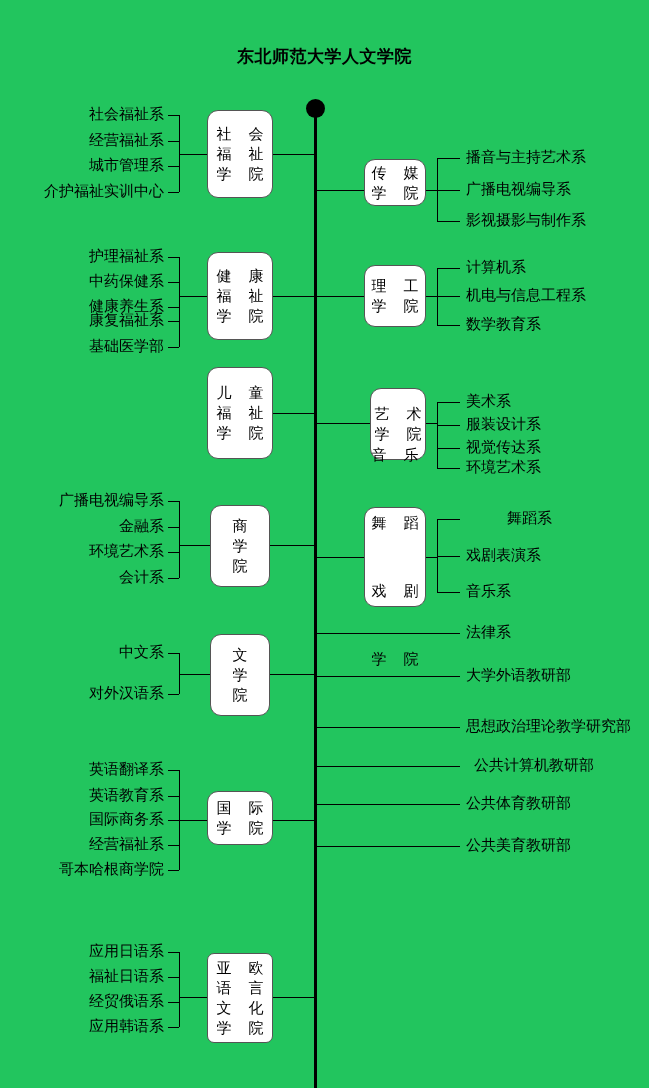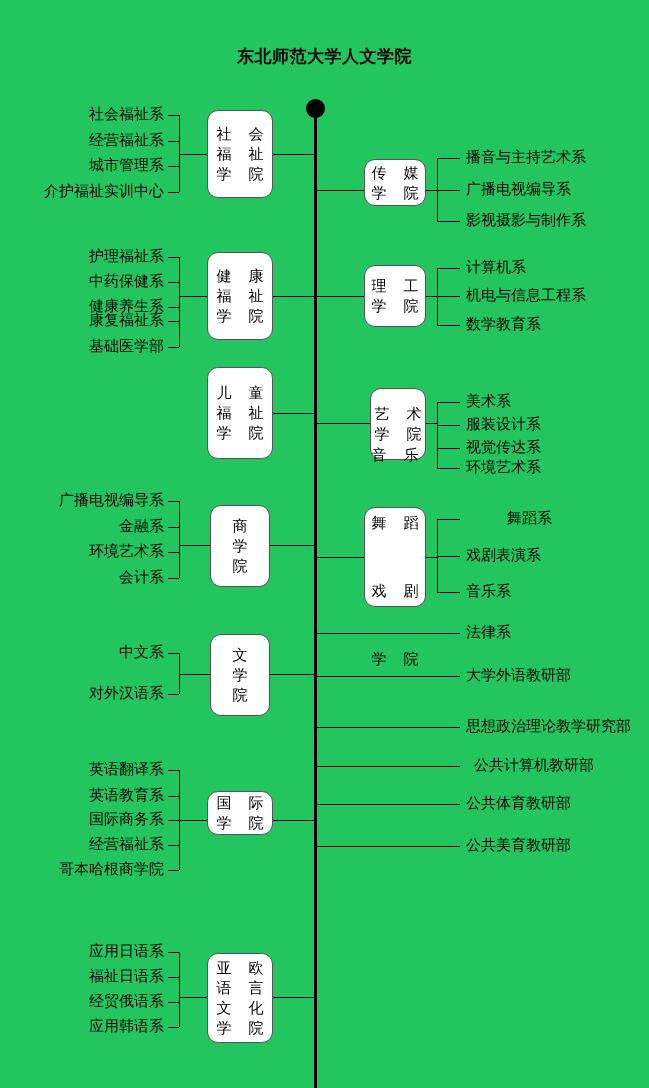--- a/index.html
+++ b/index.html
@@ -143,38 +143,38 @@
         <div class="row" style="letter-spacing: 0px; text-indent: 0px;">学</div>
         <div class="row" style="letter-spacing: 0px; text-indent: 0px;">院</div>
       </div>
       <div class="hline" style="left: 270px; top: 674px; width: 45px;"></div>
       <div class="hline" style="left: 179px; top: 674px; width: 31px;"></div>
       <div class="vline" style="left: 179px; top: 653px; height: 41px;"></div>
       <div class="hline" style="left: 168px; top: 653px; width: 11px;"></div>
       <div class="lbl r" style="top: 645px; right: 485px;">中文系</div>
       <div class="hline" style="left: 168px; top: 694px; width: 11px;"></div>
       <div class="lbl r" style="top: 686px; right: 485px;">对外汉语系</div>
-      <div class="box" style="left: 207px; top: 791px; width: 66px; height: 44px; align-items: center;">
+      <div class="box" style="left: 207px; top: 791px; width: 66px; height: 54px; align-items: center;">
         <div class="row">国 际</div>
         <div class="row">学 院</div>
       </div>
       <div class="hline" style="left: 273px; top: 820px; width: 42px;"></div>
       <div class="hline" style="left: 179px; top: 820px; width: 28px;"></div>
       <div class="vline" style="left: 179px; top: 770px; height: 100px;"></div>
       <div class="hline" style="left: 168px; top: 770px; width: 11px;"></div>
       <div class="lbl r" style="top: 762px; right: 485px;">英语翻译系</div>
       <div class="hline" style="left: 168px; top: 796px; width: 11px;"></div>
       <div class="lbl r" style="top: 788px; right: 485px;">英语教育系</div>
       <div class="hline" style="left: 168px; top: 820px; width: 11px;"></div>
       <div class="lbl r" style="top: 812px; right: 485px;">国际商务系</div>
       <div class="hline" style="left: 168px; top: 845px; width: 11px;"></div>
       <div class="lbl r" style="top: 837px; right: 485px;">经营福祉系</div>
       <div class="hline" style="left: 168px; top: 870px; width: 11px;"></div>
       <div class="lbl r" style="top: 862px; right: 485px;">哥本哈根商学院</div>
-      <div class="box" style="left: 207px; top: 953px; width: 66px; height: 90px;">
+      <div class="box" style="left: 207px; top: 953px; width: 66px; height: 90px; border-radius: 7px;">
         <div class="row">亚 欧</div>
         <div class="row">语 言</div>
         <div class="row">文 化</div>
         <div class="row">学 院</div>
       </div>
       <div class="hline" style="left: 273px; top: 997px; width: 42px;"></div>
       <div class="hline" style="left: 179px; top: 997px; width: 28px;"></div>
       <div class="vline" style="left: 179px; top: 952px; height: 75px;"></div>
       <div class="hline" style="left: 168px; top: 952px; width: 11px;"></div>
       <div class="lbl r" style="top: 944px; right: 485px;">应用日语系</div>

